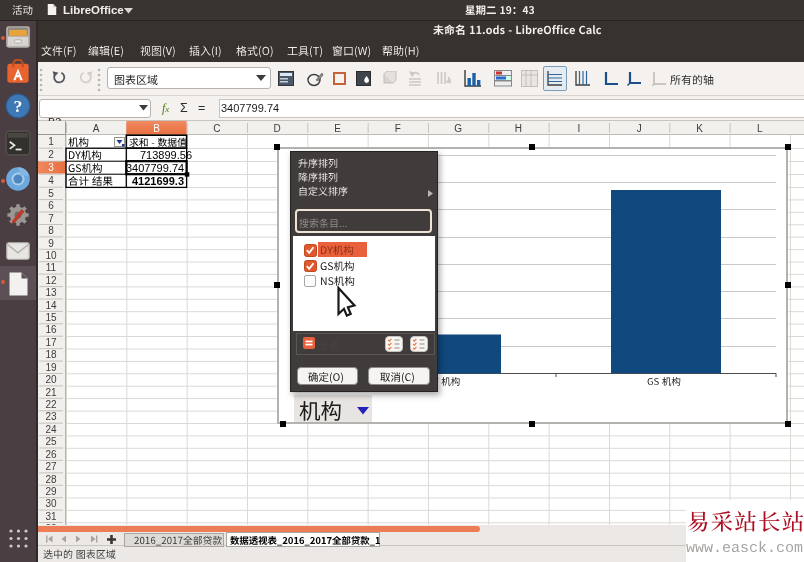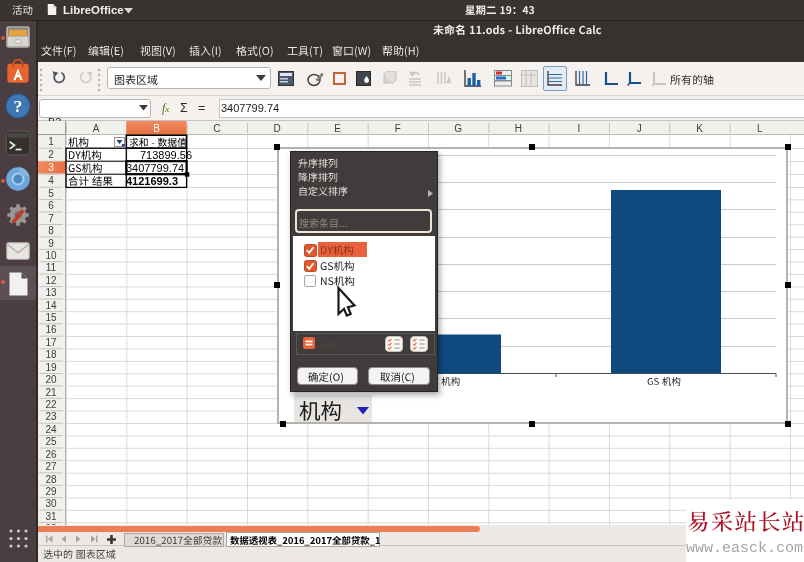--- a/index.html
+++ b/index.html
@@ -335,21 +335,21 @@
   </svg>
 <svg style="position:absolute;left:68px;top:172.5px" width="46" height="15" viewBox="0 -12 46 15">
     <path d="M5.4 -8.9C4.4 -7.2 2.4 -5.8 0.4 -5.0C0.6 -4.9 0.9 -4.5 1.0 -4.3C1.5 -4.6 2.1 -4.9 2.6 -5.2V-4.7H7.9V-5.4C8.5 -5.0 9.0 -4.7 9.6 -4.4C9.7 -4.7 10.0 -5.0 10.2 -5.1C8.5 -5.8 7.0 -6.7 5.8 -8.0L6.1 -8.5ZM2.9 -5.4C3.8 -6.0 4.6 -6.7 5.3 -7.5C6.1 -6.6 7.0 -6.0 7.9 -5.4ZM2.1 -3.4V0.8H2.9V0.2H7.7V0.8H8.6V-3.4ZM2.9 -0.5V-2.7H7.7V-0.5Z M11.9 -8.1C12.5 -7.6 13.3 -6.9 13.6 -6.5L14.1 -7.1C13.8 -7.5 13.0 -8.2 12.5 -8.6ZM11.0 -5.5V-4.7H12.7V-1.0C12.7 -0.5 12.3 -0.2 12.1 -0.1C12.3 0.1 12.5 0.4 12.6 0.6C12.7 0.4 13.0 0.2 15.0 -1.2C14.9 -1.4 14.8 -1.7 14.7 -1.9L13.5 -1.0V-5.5ZM17.1 -8.8V-5.3H14.4V-4.5H17.1V0.8H17.9V-4.5H20.6V-5.3H17.9V-8.8Z M24.3 -0.6 24.4 0.3C25.5 0.0 26.9 -0.3 28.2 -0.6L28.1 -1.3C26.7 -1.0 25.3 -0.7 24.3 -0.6ZM24.5 -4.5C24.7 -4.6 24.9 -4.6 26.3 -4.8C25.8 -4.1 25.4 -3.6 25.2 -3.4C24.8 -3.0 24.6 -2.8 24.3 -2.7C24.4 -2.5 24.6 -2.1 24.6 -1.9C24.9 -2.1 25.2 -2.2 28.2 -2.7C28.1 -2.9 28.1 -3.2 28.1 -3.4L25.8 -3.0C26.6 -3.9 27.5 -5.0 28.2 -6.2L27.4 -6.6C27.2 -6.2 27.0 -5.8 26.8 -5.5L25.4 -5.4C26.0 -6.2 26.6 -7.4 27.1 -8.4L26.3 -8.8C25.9 -7.5 25.1 -6.2 24.9 -5.9C24.6 -5.6 24.4 -5.3 24.3 -5.3C24.3 -5.1 24.5 -4.7 24.5 -4.5ZM30.6 -8.8V-7.4H28.2V-6.7H30.6V-5.0H28.5V-4.3H33.7V-5.0H31.5V-6.7H33.8V-7.4H31.5V-8.8ZM28.8 -3.2V0.8H29.5V0.4H32.6V0.8H33.4V-3.2ZM29.5 -0.3V-2.5H32.6V-0.3Z M36.1 -8.3V-4.1H39.3V-3.2H35.1V-2.5H38.6C37.7 -1.5 36.2 -0.6 34.8 -0.2C35.0 0.0 35.2 0.3 35.4 0.5C36.8 -0.0 38.3 -1.0 39.3 -2.2V0.8H40.1V-2.2C41.1 -1.1 42.7 -0.1 44.0 0.4C44.2 0.2 44.4 -0.1 44.6 -0.2C43.2 -0.7 41.7 -1.6 40.8 -2.5H44.3V-3.2H40.1V-4.1H43.3V-8.3ZM36.9 -5.9H39.3V-4.8H36.9ZM40.1 -5.9H42.5V-4.8H40.1ZM36.9 -7.6H39.3V-6.6H36.9ZM40.1 -7.6H42.5V-6.6H40.1Z" fill="#000"></path>
   </svg>
 <div class="abs" style="left:126px;top:149px;width:68px;text-align:right;font:11px 'Liberation Sans';color:#000">
     <div style="margin-right:2px">713899.56</div>
   </div>
 <div class="abs" style="left:126px;top:162px;width:60px;text-align:right;font:11px 'Liberation Sans';color:#000">
     <div style="margin-right:2px">3407799.74</div>
   </div>
-<div class="abs" style="left:126px;top:175px;width:60px;font:bold 11px 'Liberation Sans';color:#000">
+<div class="abs" style="left:126px;top:175px;width:60px;text-align:right;font:bold 11px 'Liberation Sans';color:#000">
     <div style="margin-right:2px">4121699.3</div>
   </div>
 <svg class="abs" style="left:60px;top:130px;overflow:visible" width="145" height="62" viewBox="0 0 145 62">
     <rect x="66.3" y="5.2" width="60.3" height="13" fill="none" stroke="#000" stroke-width="1.6"></rect>
     <rect x="6" y="18.2" width="120.6" height="39.2" fill="none" stroke="#000" stroke-width="1.3"></rect>
     <path d="M66.3 18.2 V57.4" stroke="#000" stroke-width="1.3"></path>
     <path d="M6 31.2 H126.6 M6 44.2 H126.6" stroke="#000" stroke-width="1"></path>
     <rect x="66.3" y="31.2" width="60.3" height="13" fill="none" stroke="#000" stroke-width="2.2"></rect>
     <rect x="124.8" y="42.2" width="4.5" height="4.5" fill="#000"></rect>
   </svg>

